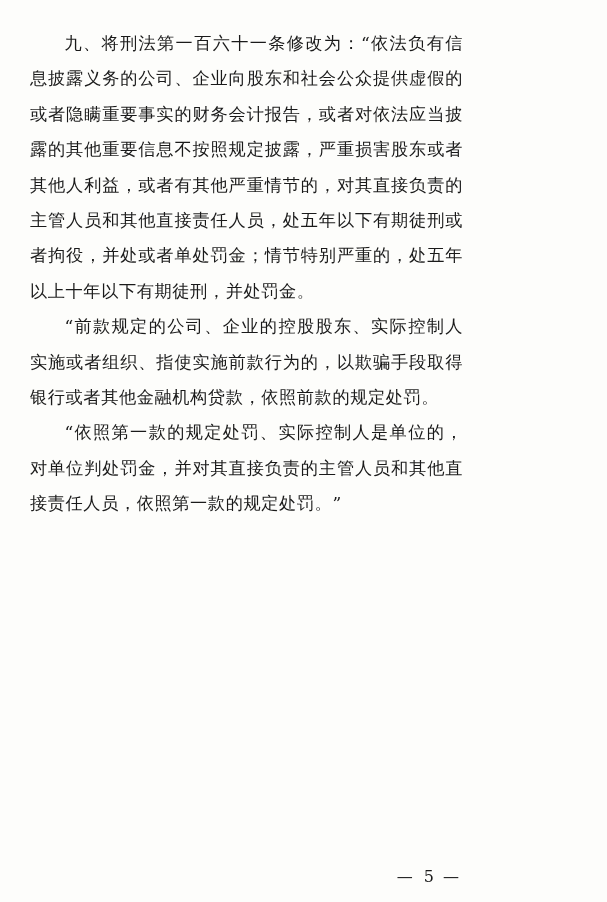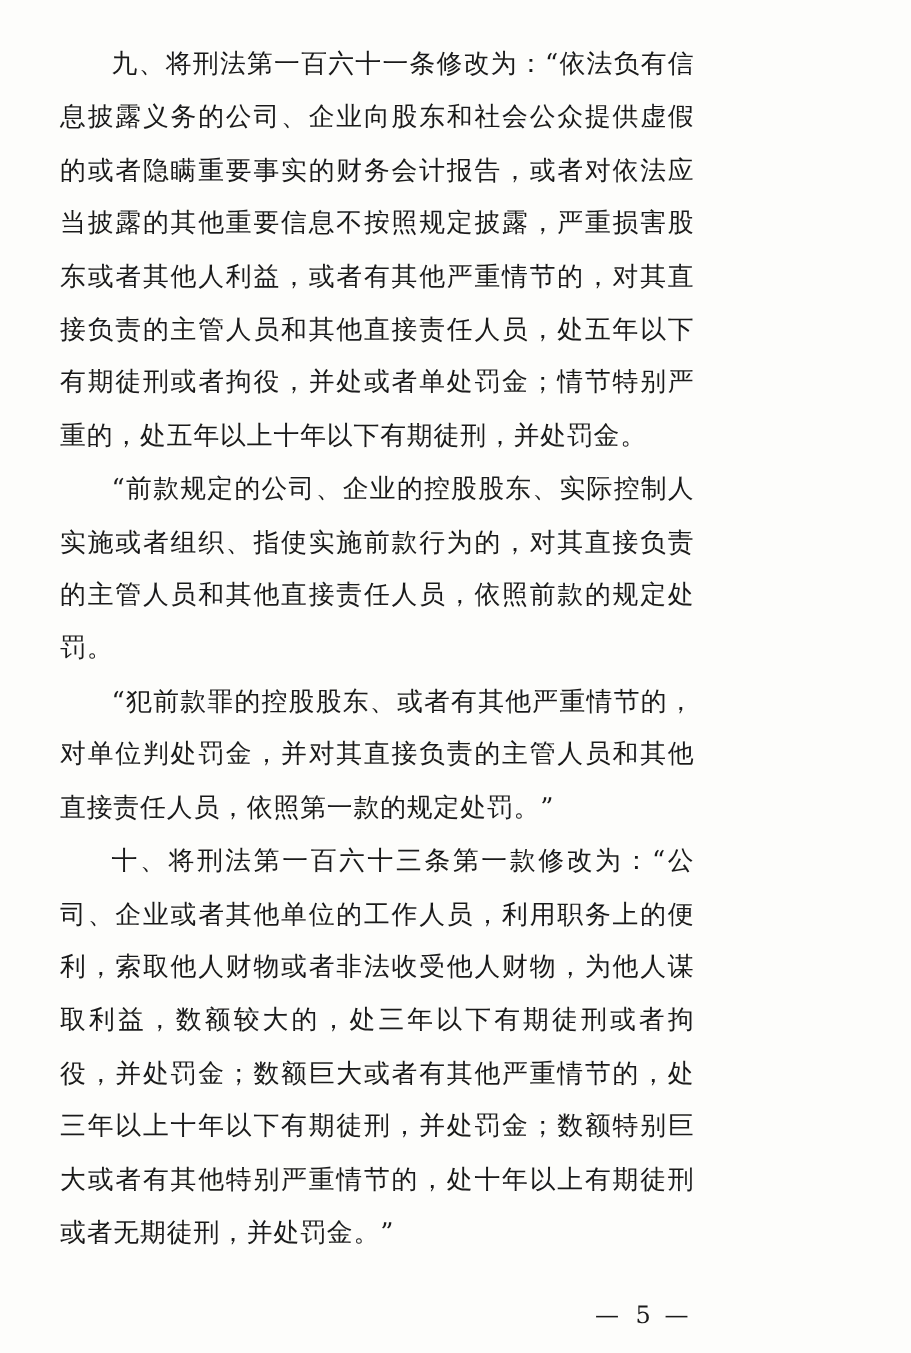--- a/index.html
+++ b/index.html
@@ -12,21 +12,21 @@
     background: #fdfdfb;
     font-family: "DejaVu Serif", "Liberation Serif", serif;
     color: #1a1a1a;
     overflow: hidden;
   }
   .page {
     position: relative;
     width: 507px;
     height: 902px;
     box-sizing: border-box;
-    padding: 26px 44px 0 40px;
+    padding: 26px 44px 0 30px;
     background: #fdfdfb;
   }
   .body-text {
     font-size: 17.2px;
     line-height: 35.4px;
     text-align: justify;
     text-justify: inter-ideograph;
     letter-spacing: 0.6px;
   }
   .para {
@@ -49,23 +49,22 @@
   .footer .dash {
     letter-spacing: 4px;
   }
 </style>
 </head>
 <body>
 
 <div class="page">
   <div class="body-text">
     <p class="para">九、将刑法第一百六十一条修改为：“依法负有信息披露义务的公司、企业向股东和社会公众提供虚假的或者隐瞒重要事实的财务会计报告，或者对依法应当披露的其他重要信息不按照规定披露，严重损害股东或者其他人利益，或者有其他严重情节的，对其直接负责的主管人员和其他直接责任人员，处五年以下有期徒刑或者拘役，并处或者单处罚金；情节特别严重的，处五年以上十年以下有期徒刑，并处罚金。</p>
-    <p class="para quoted">“前款规定的公司、企业的控股股东、实际控制人实施或者组织、指使实施前款行为的，对其直接负责的主管人员和其他直接责任人员，依照前款的规定处罚。</p>
-    <p class="para quoted">“犯前款罪的控股股东、或者有其他严重情节的，对单位判处罚金，并对其直接负责的主管人员和其他直接责任人员，依照第一款的规定处罚。”</p>
-    <p class="para">十、将刑法第一百六十三条第一款修改为：“公司、企业或者其他单位的工作人员，利用职务上的便利，索取他人财物或者非法收受他人财物，为他人谋取利益，数额较大的，处三年以下有期徒刑或者拘役，并处罚金；数额巨大或者有其他严重情节的，处三年以上十年以下有期徒刑，并处罚金；数额特别巨大或者有其他特别严重情节的，处十年以上有期徒刑或者无期徒刑，并处罚金。”</p>
+    <p class="para quoted">“前款规定的公司、企业的控股股东、实际控制人实施或者组织、指使实施前款行为的，以欺骗手段取得银行或者其他金融机构贷款，依照前款的规定处罚。</p>
+    <p class="para quoted">“依照第一款的规定处罚、实际控制人是单位的，对单位判处罚金，并对其直接负责的主管人员和其他直接责任人员，依照第一款的规定处罚。”</p>
   </div>
 
   <div class="footer">
     <span class="dash">—</span>
     <span>5</span>
     <span class="dash">—</span>
   </div>
 </div>
 
 </body></html>

